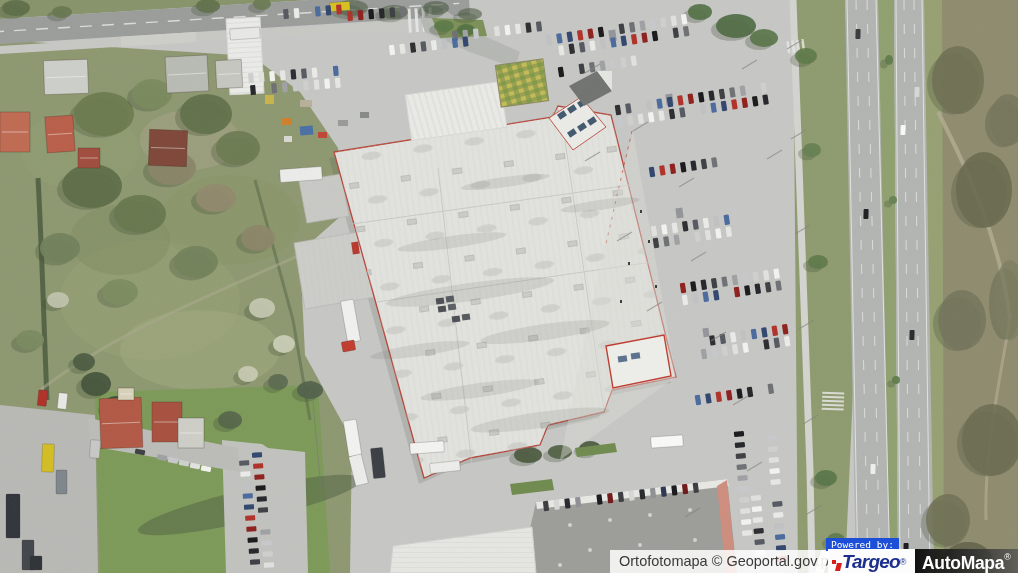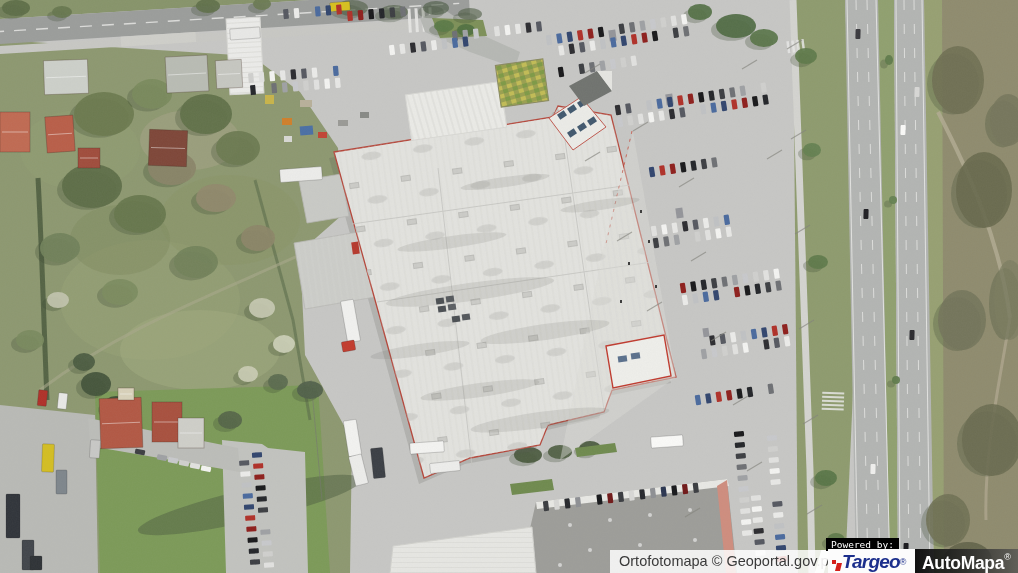--- a/index.html
+++ b/index.html
@@ -4,21 +4,21 @@
 <style>
   html,body{margin:0;padding:0;background:#222;}
   .stage{position:relative;width:1018px;height:573px;overflow:hidden;
          font-family:"Liberation Sans",sans-serif;background:#c7c7c5;}
   .stage svg{position:absolute;left:0;top:0;}
   .overlay{position:absolute;z-index:5;}
   .attribution{left:610px;top:550px;height:23px;background:rgba(255,255,255,0.84);
     padding:0 9px;font-size:14.5px;color:#3a3a3a;line-height:23px;white-space:nowrap;}
   .slash{left:818px;top:550px;width:9px;height:23px;background:rgba(255,255,255,0.9);
     transform:skewX(-16deg);}
-  .powered{left:826px;top:538px;height:13px;background:#000000;color:#fff;
+  .powered{left:826px;top:538px;height:13px;background:#1d4ed8;color:#fff;
     font-family:"DejaVu Sans Mono",monospace;font-size:9.5px;line-height:13px;padding:0 5px;}
   .targeo{left:828px;top:549px;width:87px;height:24px;background:#fcfcfc;
     display:flex;align-items:flex-end;padding-left:4px;box-sizing:border-box;}
   .tmark{position:relative;width:10px;height:15px;flex:0 0 auto;}
   .tmark::before{content:"";position:absolute;left:0;top:2px;width:4px;height:4px;background:#d41f1a;}
   .tmark::after{content:"";position:absolute;left:4px;top:5px;width:5px;height:8px;background:#d41f1a;transform:skewX(-14deg);}
   .tname{font-size:19px;font-weight:bold;font-style:italic;color:#1c2f8c;letter-spacing:-0.8px;}
   .treg{font-size:9px;color:#1c2f8c;position:relative;top:-6px;font-style:normal;}
   .automapa{left:915px;top:549px;width:103px;height:28px;
     background:linear-gradient(90deg,rgba(8,8,8,0.95),rgba(80,80,80,0.75));

